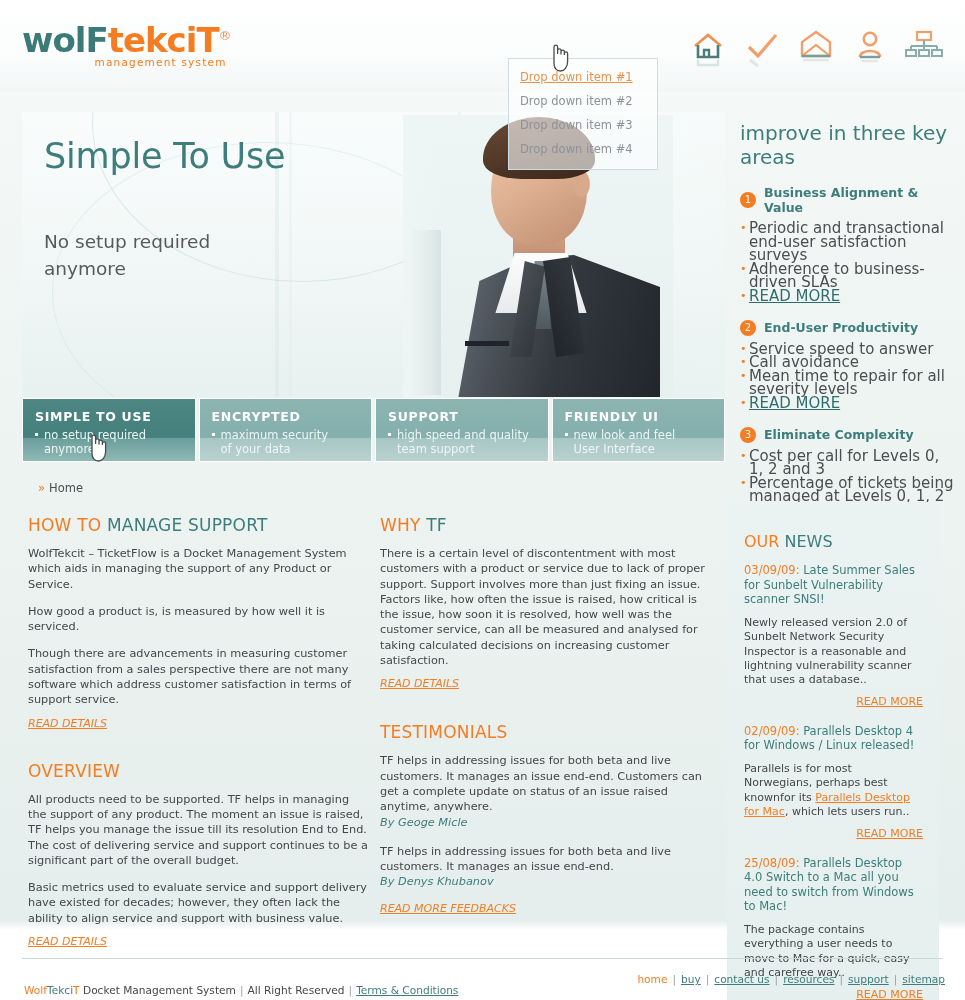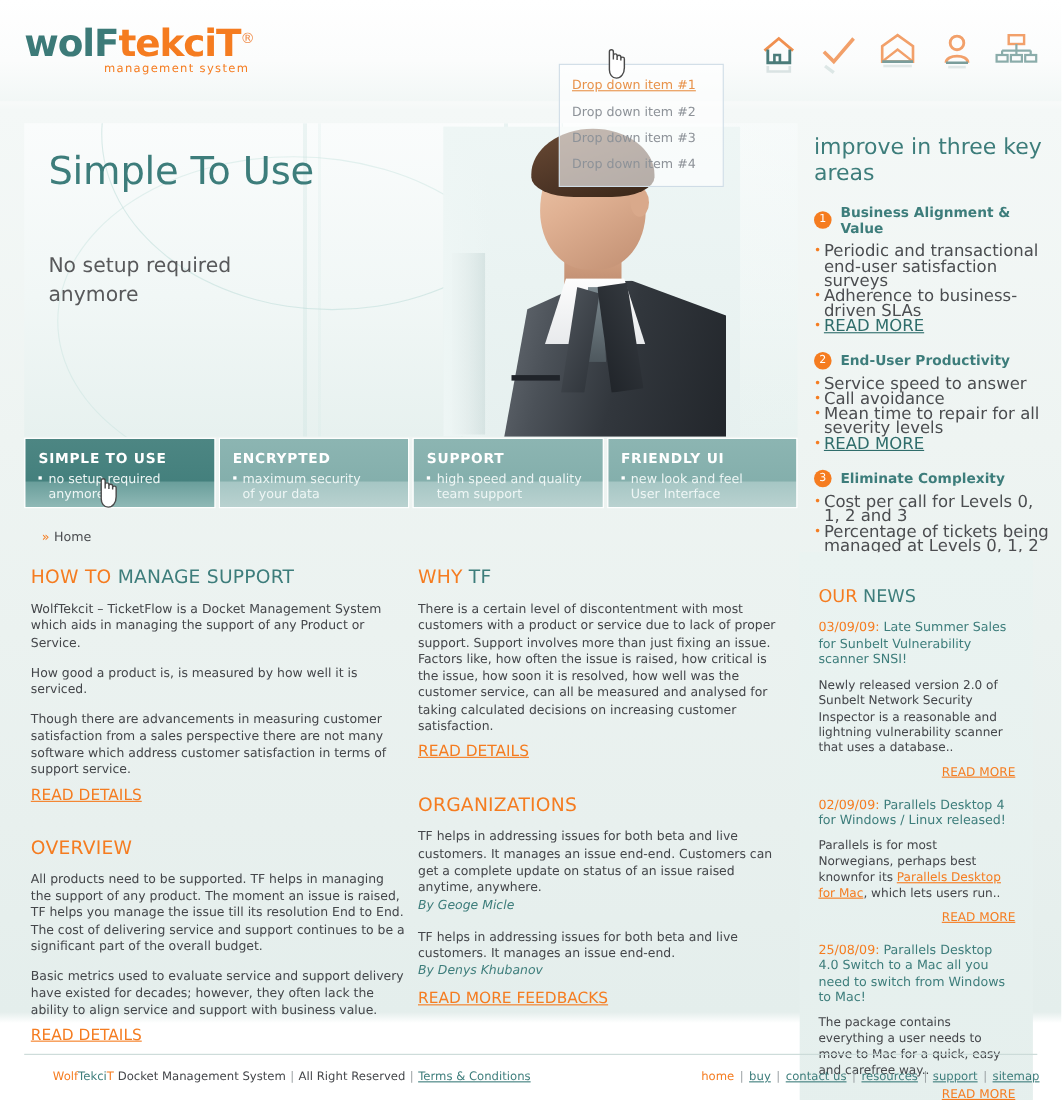--- a/index.html
+++ b/index.html
@@ -214,22 +214,23 @@
   .col-left { position: absolute; left: 28px; top: 515px; width: 342px; }
   .col-mid  { position: absolute; left: 380px; top: 515px; width: 330px; }
 
   .sec-title { font-size: 17px; margin-bottom: 11px; letter-spacing: .2px; }
   .sec-title .a { color: #f57c20; }
   .sec-title .b { color: #3d7d7b; }
   .para {
     font-size: 11.3px; color: #44464a; line-height: 15.3px; margin-bottom: 12px;
   }
   .readlink {
-    display: inline-block; color: #f57c20; font-size: 14px; text-decoration: underline;
+    display: inline-block; color: #f57c20; font-size: 11px; text-decoration: underline;
     cursor: pointer;
+    font-style: italic;
   }
   .byline { font-size: 11.3px; color: #3d7d7b; font-style: italic; }
 
   
   .news {
     position: absolute; left: 727px; top: 502px; width: 212px; padding: 18px 16px 20px 17px;
     background: linear-gradient(to bottom, #eaf3f1 0%, #e5efed 100%);
   }
   .news-title { font-size: 16px; margin-bottom: 12px; margin-top: 12px; }
   .news-title .a { color: #f57c20; }
@@ -240,21 +241,21 @@
   .news-body { font-size: 11px; color: #44464a; line-height: 14.4px; margin-top: 9px; }
   .news-body a { color: #f57c20; text-decoration: underline; }
   .news-more { text-align: right; margin-top: 2px; }
   .news-more a { color: #f57c20; font-size: 11px; text-decoration: underline; }
 
   
   .foot-rule {
     position: absolute; left: 22px; top: 958px; width: 921px; height: 1px; background: #c9d9d6;
   }
   .footer { position: absolute; left: 0; top: 966px; width: 965px; height: 34px; }
-  .foot-left { position: absolute; left: 24px; top: 7px; font-size: 10.6px; color: #44464a; margin-left: 24px; }
+  .foot-left { position: absolute; left: 24px; top: 18px; font-size: 10.6px; color: #44464a; }
   .foot-left .brandA { color: #f57c20; }
   .foot-left .brandB { color: #3d7d7b; }
   .foot-left .sep { color: #9aa0a3; margin: 0 4px; }
   .foot-left a { color: #3d7d7b; text-decoration: underline; }
   .foot-right { position: absolute; right: 20px; top: 7px; font-size: 10.6px; }
   .foot-right a { color: #3d7d7b; text-decoration: underline; }
   .foot-right a.current { color: #f57c20; text-decoration: none; }
   .foot-right .sep { color: #9aa0a3; margin: 0 5px; }
 </style>
 </head>
@@ -432,21 +433,21 @@
     <div class="para">All products need to be supported. TF helps in managing the support of any product. The moment an issue is raised, TF helps you manage the issue till its resolution End to End. The cost of delivering service and support continues to be a significant part of the overall  budget.</div>
     <div class="para" style="margin-bottom:4px">Basic metrics used to evaluate service and support delivery have existed for decades; however, they often lack the ability to align service and support with business value.</div>
     <a class="readlink">READ DETAILS</a>
   </div>
 
   <div class="col-mid">
     <div class="sec-title"><span class="a">WHY </span><span class="b">TF</span></div>
     <div class="para" style="margin-bottom:4px">There is a certain level of discontentment with most customers with a  product or service due to lack of proper support. Support involves more than just fixing an issue. Factors like, how often the issue is raised, how critical is the issue, how soon it is resolved, how well was the customer service, can all be measured and analysed for taking calculated decisions on increasing  customer satisfaction.</div>
     <a class="readlink">READ DETAILS</a>
 
-    <div class="sec-title" style="margin-top:31px"><span class="a">ORGANIZATIONS</span></div>
+    <div class="sec-title" style="margin-top:31px"><span class="a">TESTIMONIALS</span></div>
     <div class="para" style="margin-bottom:1px">TF helps in addressing issues for both beta and live customers. It manages an issue end-end. Customers can get a complete update on status of an issue raised anytime, anywhere.</div>
     <div class="byline" style="margin-bottom:15px">By Geoge Micle</div>
     <div class="para" style="margin-bottom:1px">TF helps in addressing issues for both beta and live customers. It manages an issue end-end.</div>
     <div class="byline" style="margin-bottom:9px">By Denys Khubanov</div>
     <a class="readlink">READ MORE FEEDBACKS</a>
   </div>
 
   <div class="news">
     <div class="news-title"><span class="a">OUR </span><span class="b">NEWS</span></div>
 

